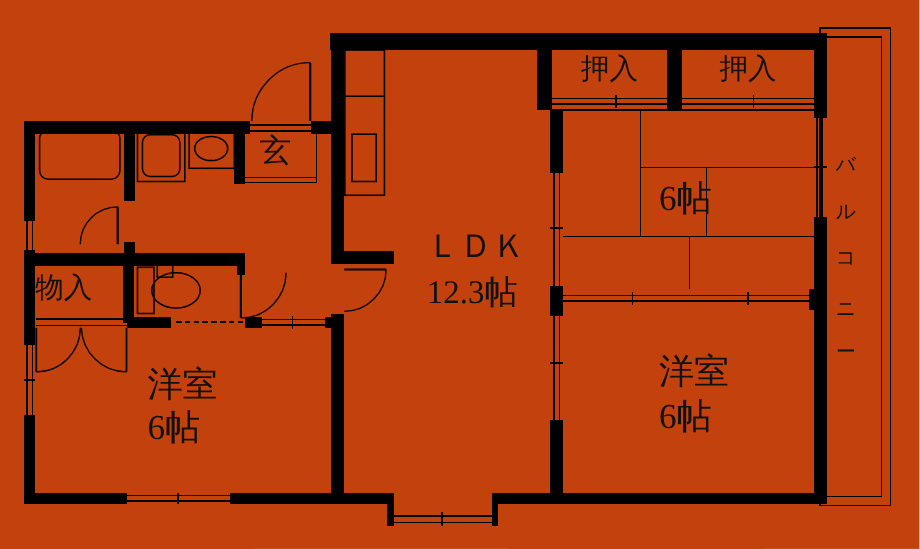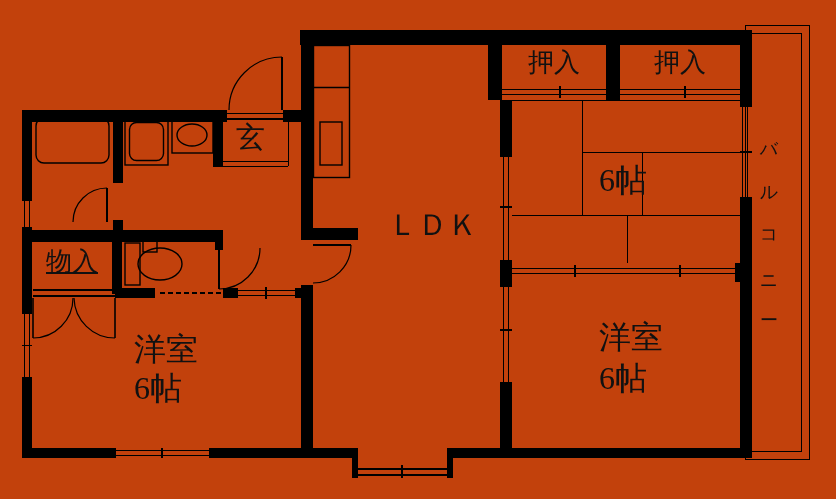--- a/index.html
+++ b/index.html
@@ -219,33 +219,34 @@
 <div class="lbl" style="left:620px;top:46px;width:120px;text-align:center;font-size:26px;line-height:34px;">
   <span>押入</span>
 </div>
 
 <div class="lbl" style="left:599px;top:162px;font-size:32px;line-height:37px;">
   <span class="ln">6帖</span>
 </div>
 
 <div class="lbl" style="left:388px;top:204px;font-size:30px;line-height:41px;">
   <span class="ln">ＬＤＫ</span>
+  <span class="ln">12.3帖</span>
 </div>
 
 <div class="lbl" style="left:599px;top:317px;font-size:32px;line-height:41px;">
   <span class="ln">洋室</span>
   <span class="ln">6帖</span>
 </div>
 
 <div class="lbl" style="left:134px;top:330px;font-size:32px;line-height:39px;">
   <span class="ln">洋室</span>
   <span class="ln">6帖</span>
 </div>
 
-<div class="lbl" style="left:32px;top:246px;width:80px;text-align:center;font-size:26px;line-height:32px;text-decoration:underline;">
+<div class="lbl" style="left:32px;top:246px;width:80px;font-size:26px;line-height:32px;">
   <span>物入</span>
 </div>
 
 <div class="lbl" style="left:236px;top:120px;font-size:29px;line-height:34px;">
   <span>玄</span>
 </div>
 
 <div class="lbl vtext" style="left:757px;top:128px;height:235px;font-size:18px;">
   <span>バルコニー</span>
 </div>

